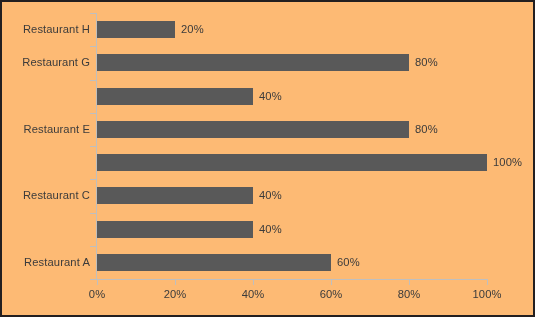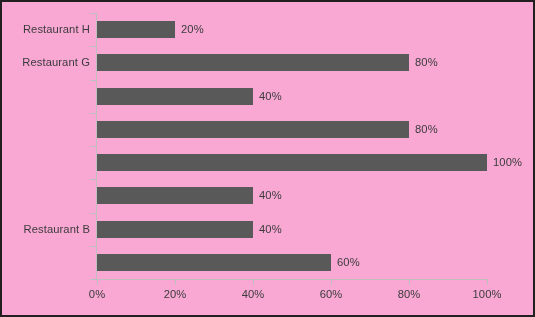--- a/index.html
+++ b/index.html
@@ -6,21 +6,21 @@
   html, body {
     margin: 0;
     padding: 0;
     background: #ffffff;
   }
   #chart-frame {
     position: relative;
     width: 535px;
     height: 317px;
     box-sizing: border-box;
-    background: #f9a8d4;
+    background: #fdba74;
     border: 2px solid #231f20;
     overflow: hidden;
     font-family: "Liberation Sans", sans-serif;
     -webkit-font-smoothing: antialiased;
   }
 
   
   #cat-axis-line {
     position: absolute;
     left: 94px;
@@ -156,45 +156,47 @@
           <div class="bar-label" style="left: 318px;">80%</div>
         </div>
       </div>
       <div class="cat-row" style="top: 77.5px;">
         <div class="bar-wrap">
           <div class="bar" style="width: 156px; background: rgb(89, 89, 89);"></div>
           <div class="bar-label" style="left: 162px;">40%</div>
         </div>
       </div>
       <div class="cat-row" style="top: 110.75px;">
+        <div class="cat-label">Restaurant E</div>
         <div class="bar-wrap">
           <div class="bar" style="width: 312px; background: rgb(89, 89, 89);"></div>
           <div class="bar-label" style="left: 318px;">80%</div>
         </div>
       </div>
       <div class="cat-row" style="top: 144px;">
         <div class="bar-wrap">
           <div class="bar" style="width: 390px; background: rgb(89, 89, 89);"></div>
           <div class="bar-label" style="left: 396px;">100%</div>
         </div>
       </div>
       <div class="cat-row" style="top: 177.25px;">
+        <div class="cat-label">Restaurant C</div>
         <div class="bar-wrap">
           <div class="bar" style="width: 156px; background: rgb(89, 89, 89);"></div>
           <div class="bar-label" style="left: 162px;">40%</div>
         </div>
       </div>
       <div class="cat-row" style="top: 210.5px;">
-        <div class="cat-label">Restaurant B</div>
         <div class="bar-wrap">
           <div class="bar" style="width: 156px; background: rgb(89, 89, 89);"></div>
           <div class="bar-label" style="left: 162px;">40%</div>
         </div>
       </div>
       <div class="cat-row" style="top: 243.75px;">
+        <div class="cat-label">Restaurant A</div>
         <div class="bar-wrap">
           <div class="bar" style="width: 234px; background: rgb(89, 89, 89);"></div>
           <div class="bar-label" style="left: 240px;">60%</div>
         </div>
       </div>
     </div>
 
   <div id="val-tick-labels">
       <div class="val-tick-label" style="left: 95px;">0%</div>
       <div class="val-tick-label" style="left: 173px;">20%</div>

